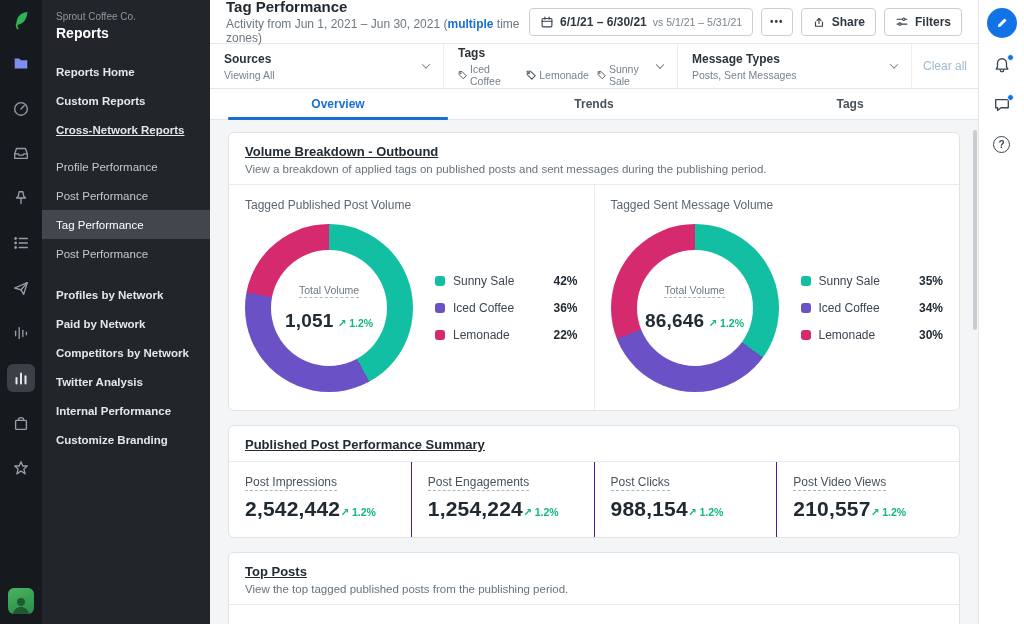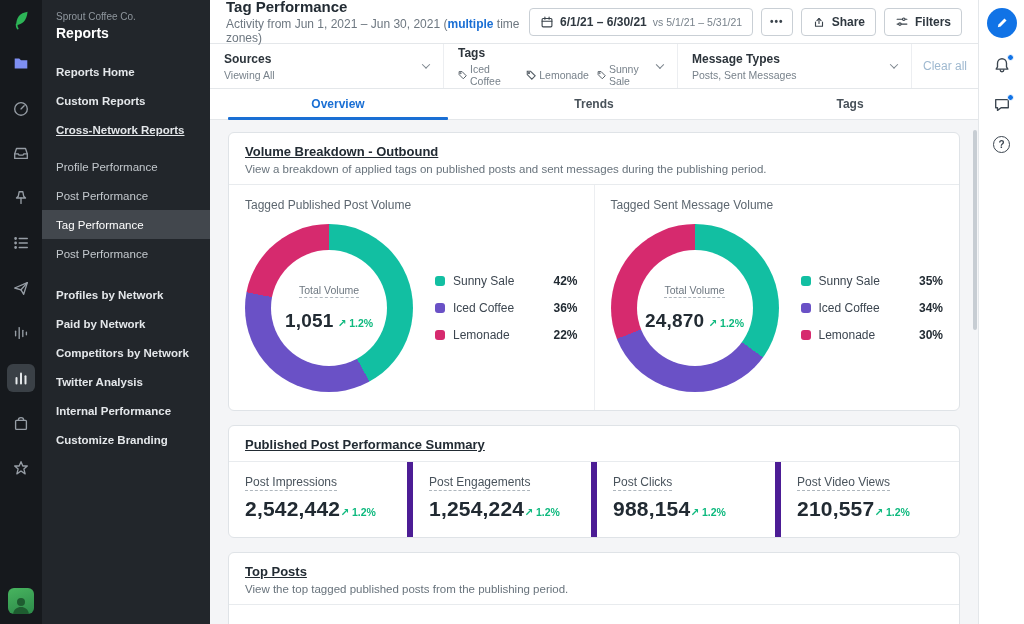--- a/index.html
+++ b/index.html
@@ -85,21 +85,21 @@
   .center-label { font-size:10.5px; color:#6d7780; border-bottom:1px dashed #aeb6bd; padding-bottom:1px; }
   .center-line { display:flex; align-items:baseline; gap:4px; margin-top:12px; }
   .center-value { font-size:19px; font-weight:bold; color:#222b33; letter-spacing:.2px; }
   .delta { color:#0eb97e; font-weight:bold; font-size:10.5px; white-space:nowrap; }
   .legend { flex:1; display:flex; flex-direction:column; gap:13px; max-width:160px; margin:0 auto; }
   .legend-row { display:flex; align-items:center; font-size:12px; }
   .swatch { width:10px; height:10px; border-radius:3px; margin-right:8px; flex:none; }
   .legend-label { color:#3c4650; flex:1; }
   .legend-pct { font-weight:bold; color:#222b33; }
   .metrics { display:flex; }
-  .metric { flex:1; padding:10px 16px 16px; border-right:6px solid #4c1d95; }
+  .metric { flex:1; padding:10px 16px 16px; border-right:1px solid #4c1d95; }
   .metric:last-child { border-right:none; }
   .metric-label { font-size:12px; color:#49535c; border-bottom:1px dashed #aeb6bd; display:inline-block; padding-bottom:1px; }
   .metric-line { display:flex; align-items:baseline; margin-top:6px; }
   .metric-value { font-size:21px; font-weight:bold; color:#212a32; letter-spacing:.2px; }
   .empty-body { height:26px; }
   .scrollbar { position:absolute; right:1px; top:130px; width:4px; height:200px; background:#c7cdd3; border-radius:2px; cursor:pointer; }
   
   .utility { position:absolute; right:0; top:0; bottom:0; width:46px; background:#fff; border-left:1px solid #e4e7ea;
              display:flex; flex-direction:column; align-items:center; padding-top:8px; gap:18px; }
   .compose { width:30px; height:30px; border-radius:50%; background:#1173e6; display:flex; align-items:center;
@@ -386,21 +386,21 @@
             </div>
           </div>
         </div>
         <div class="chart-half right">
           <div class="chart-title">Tagged Sent Message Volume</div>
           <div class="chart-row">
             <div class="donut" style="background: conic-gradient(rgb(18, 191, 162) 0%, rgb(18, 191, 162) 35%, rgb(106, 81, 198) 35%, rgb(106, 81, 198) 69%, rgb(214, 42, 110) 69%, rgb(214, 42, 110) 99%);">
               <div class="donut-hole">
                 <span class="center-label">Total Volume</span>
                 <span class="center-line">
-                  <span class="center-value">24,870</span>
+                  <span class="center-value">86,646</span>
                   <span class="delta">↗ 1.2%</span>
                 </span>
               </div>
             </div>
             <div class="legend">
               <div class="legend-row">
                 <span class="swatch" style="background: rgb(18, 191, 162);"></span>
                 <span class="legend-label">Sunny Sale</span>
                 <span class="legend-pct">35%</span>
               </div>

